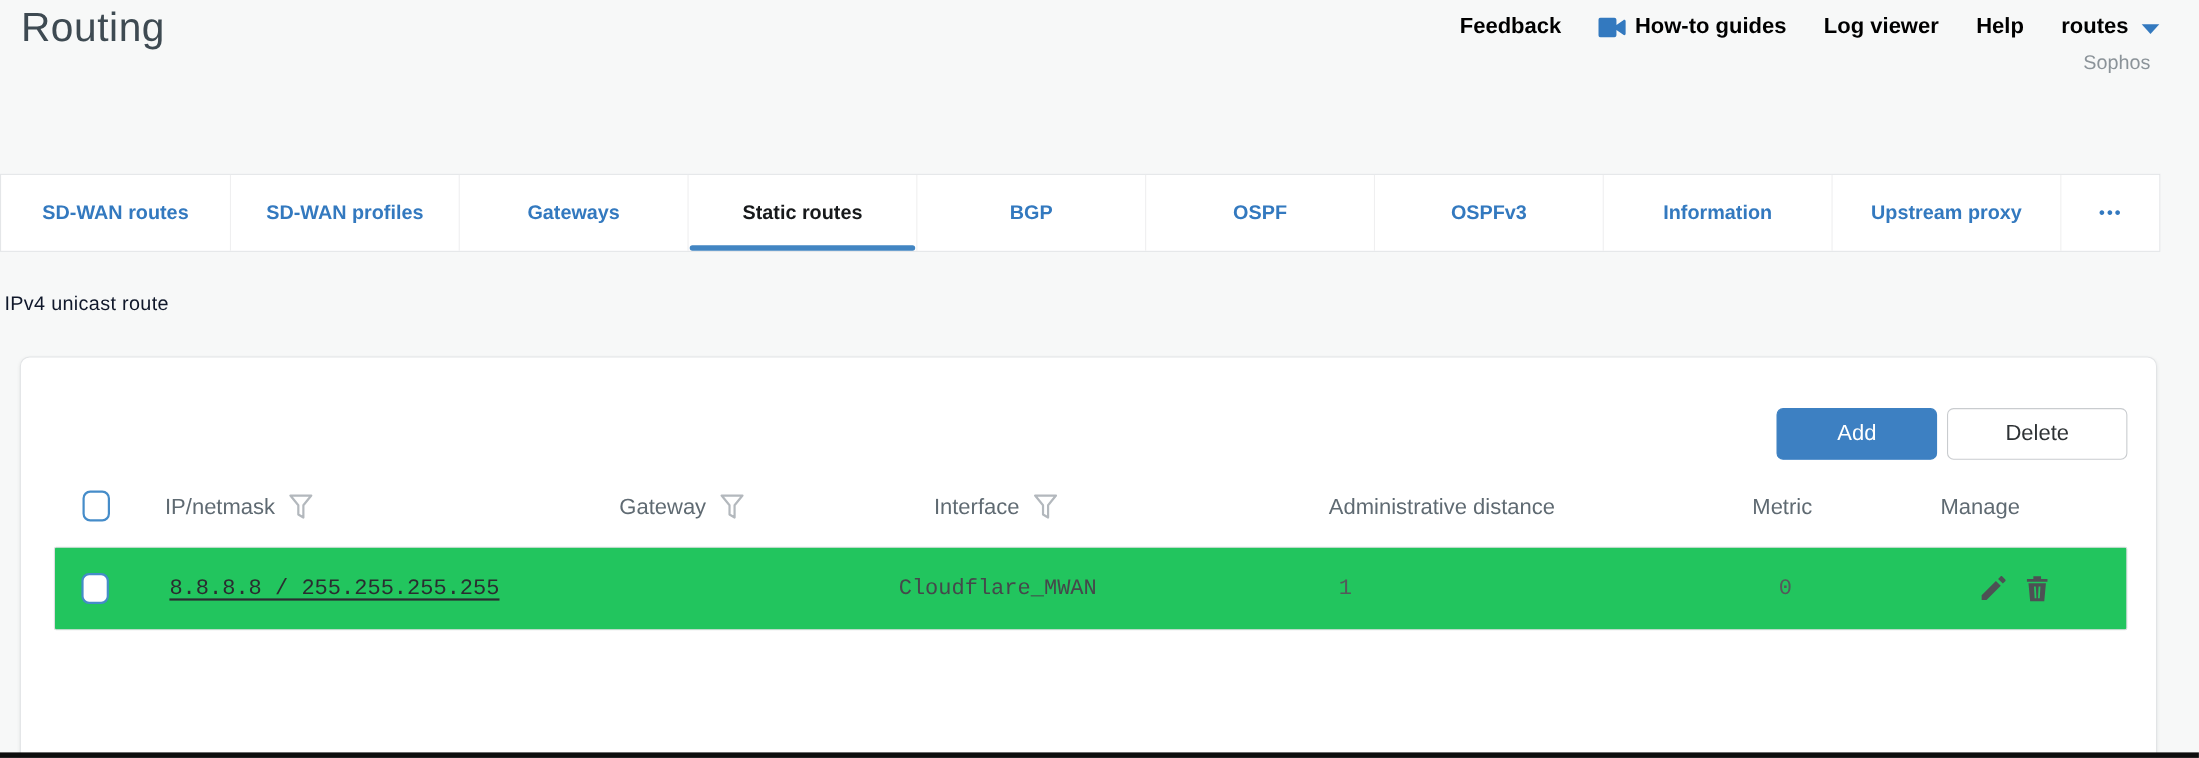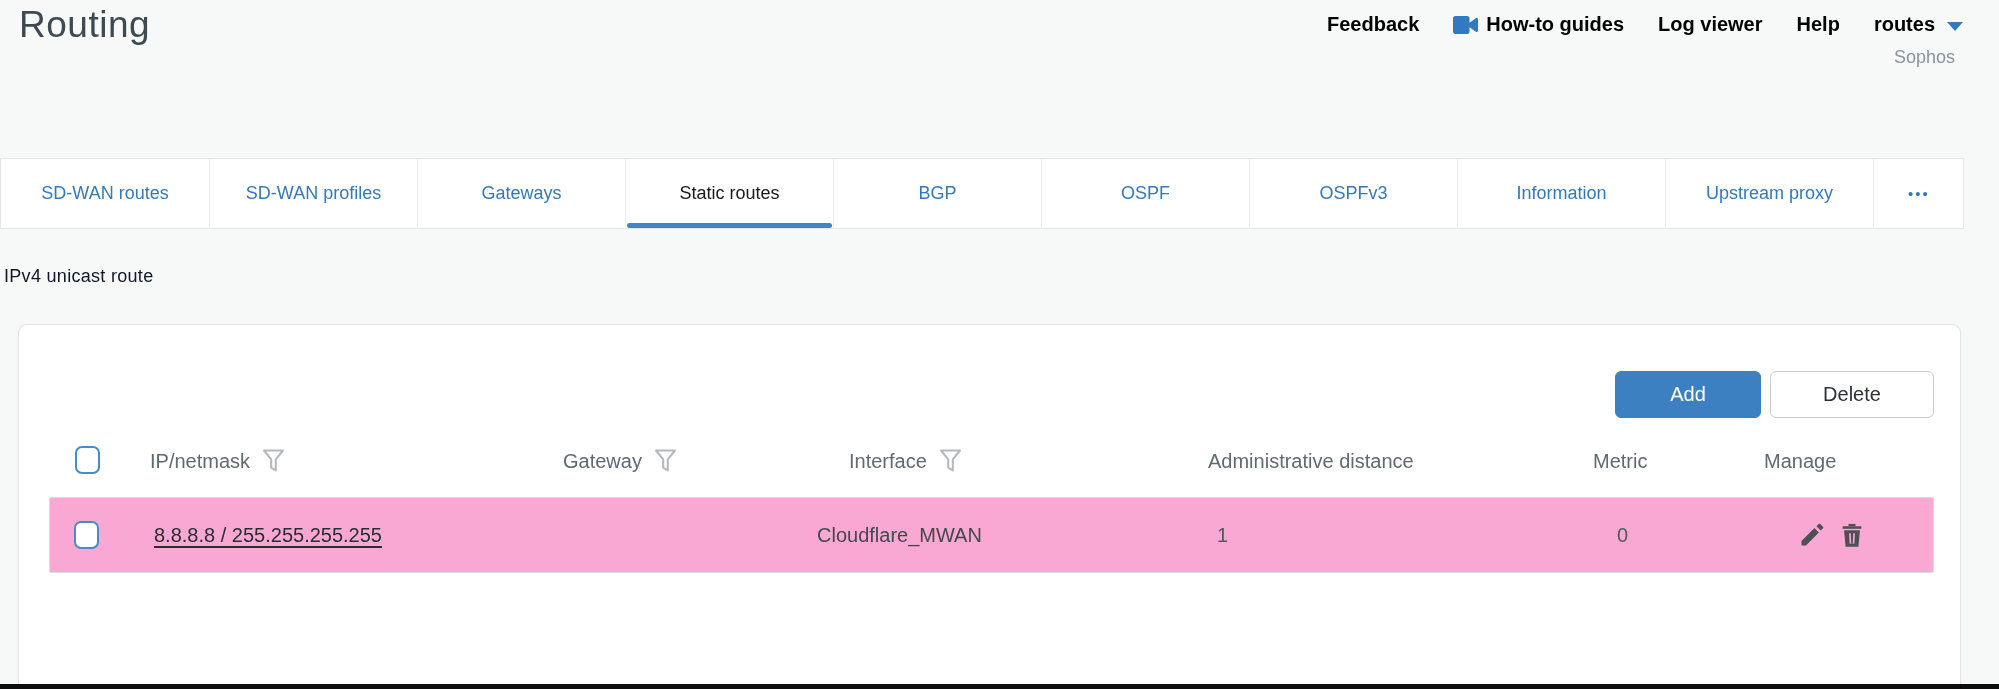--- a/index.html
+++ b/index.html
@@ -38,21 +38,21 @@
     position: absolute; left: 0; top: 158px;
     width: 1964px; height: 71px;
     background: #ffffff;
     border: 1px solid #e4e6e8;
     display: flex; align-items: stretch;
   }
   .tab {
     position: relative;
     flex: 0 0 208px;
     display: flex; align-items: center; justify-content: center;
-    font-size: 18px; font-weight: 400; color: #3379bf;
+    font-size: 18px; font-weight: 700; color: #3379bf;
     cursor: pointer; white-space: nowrap;
   }
   .tab + .tab { border-left: 1px solid #efeff0; }
   .tab.active { color: #17191b; }
   .tab.active::after {
     content: ""; position: absolute; left: 1px; right: 1px; bottom: 0;
     height: 5px; background: #4285c2; border-radius: 3px;
   }
   .tab-overflow { flex: 0 0 91px; font-size: 15px; letter-spacing: 2px; }
   
@@ -87,21 +87,21 @@
   .th-ad { left: 1189px; } .th-metric { left: 1574px; } .th-manage { left: 1745px; }
   .checkbox {
     display: inline-block; width: 25px; height: 28px;
     border: 2.5px solid #458cc9; border-radius: 7px; background: #fff; cursor: pointer;
   }
   .thead .checkbox { position: absolute; left: 56px; top: 9px; }
   .funnel-icon svg { display: block; }
   .trow {
     position: absolute; left: 30px; top: 172px;
     width: 1885px; height: 76px;
-    border: 1px solid #dcdee0; background: #f9a8d4; border-radius: 2px;
+    border: 1px solid #dcdee0; background: #22c55e; border-radius: 2px; font-family: Liberation Mono, monospace;
   }
   .trow .checkbox { position: absolute; left: 24px; top: 23px; }
   .cell { position: absolute; top: 0; height: 100%; display: flex; align-items: center; font-size: 20px; color: #37393b; white-space: nowrap; }
   .cell-ip { left: 104px; }
   .cell-ip a { color: #2a2d30; text-decoration: underline; text-underline-offset: 4px; cursor: pointer; }
   .cell-gw { left: 514px; }
   .cell-if { left: 767px; color: #45484b; }
   .cell-ad { left: 1167px; color: #55585b; }
   .cell-metric { left: 1567px; color: #55585b; }
   .cell-manage { left: 1748px; gap: 12px; }

